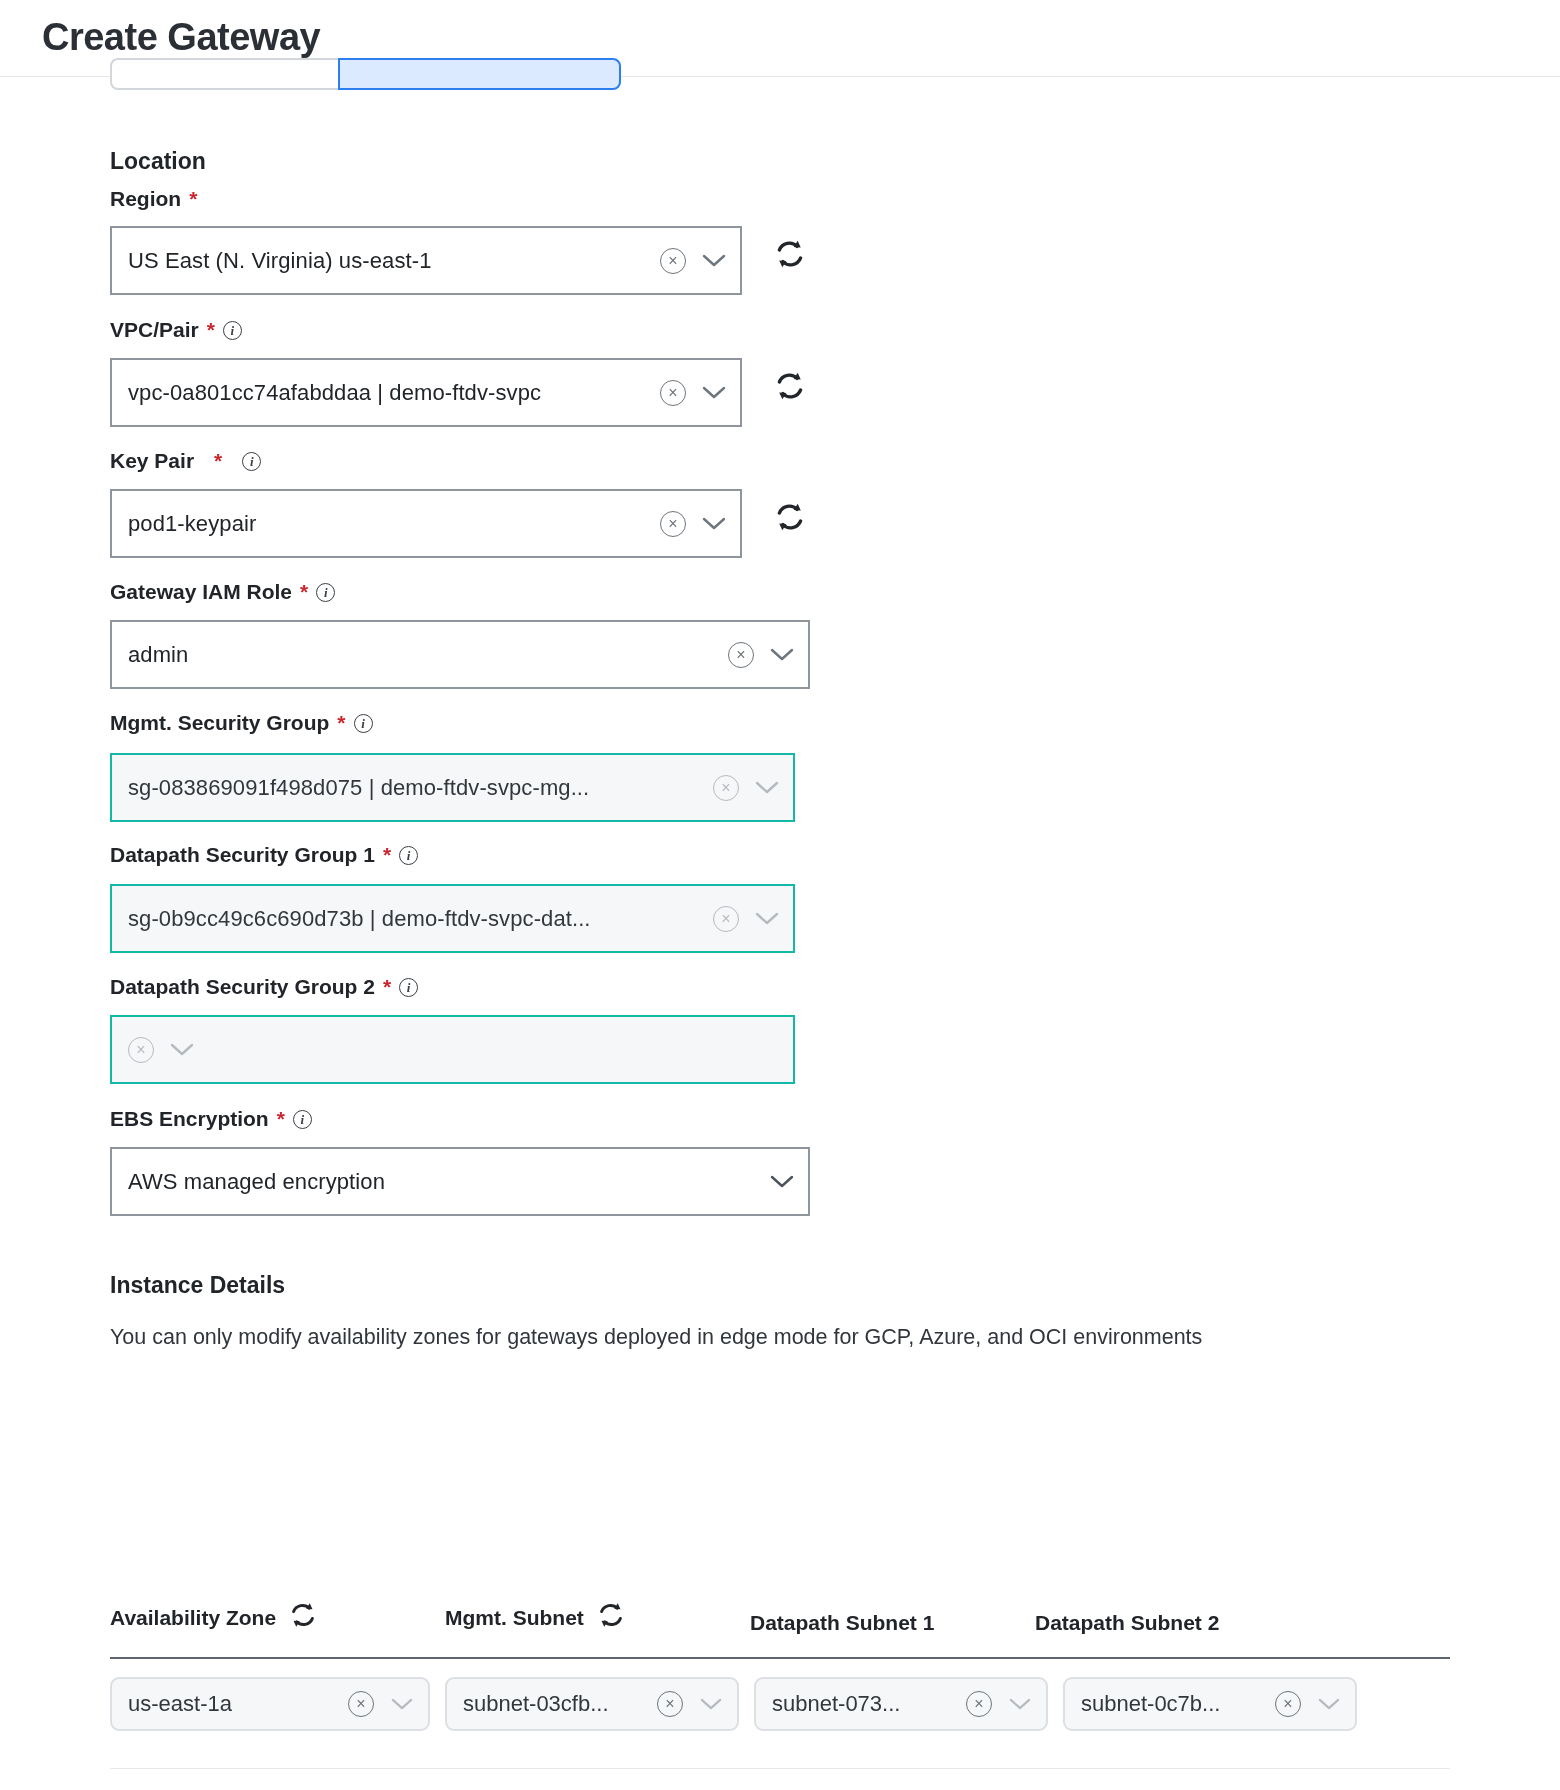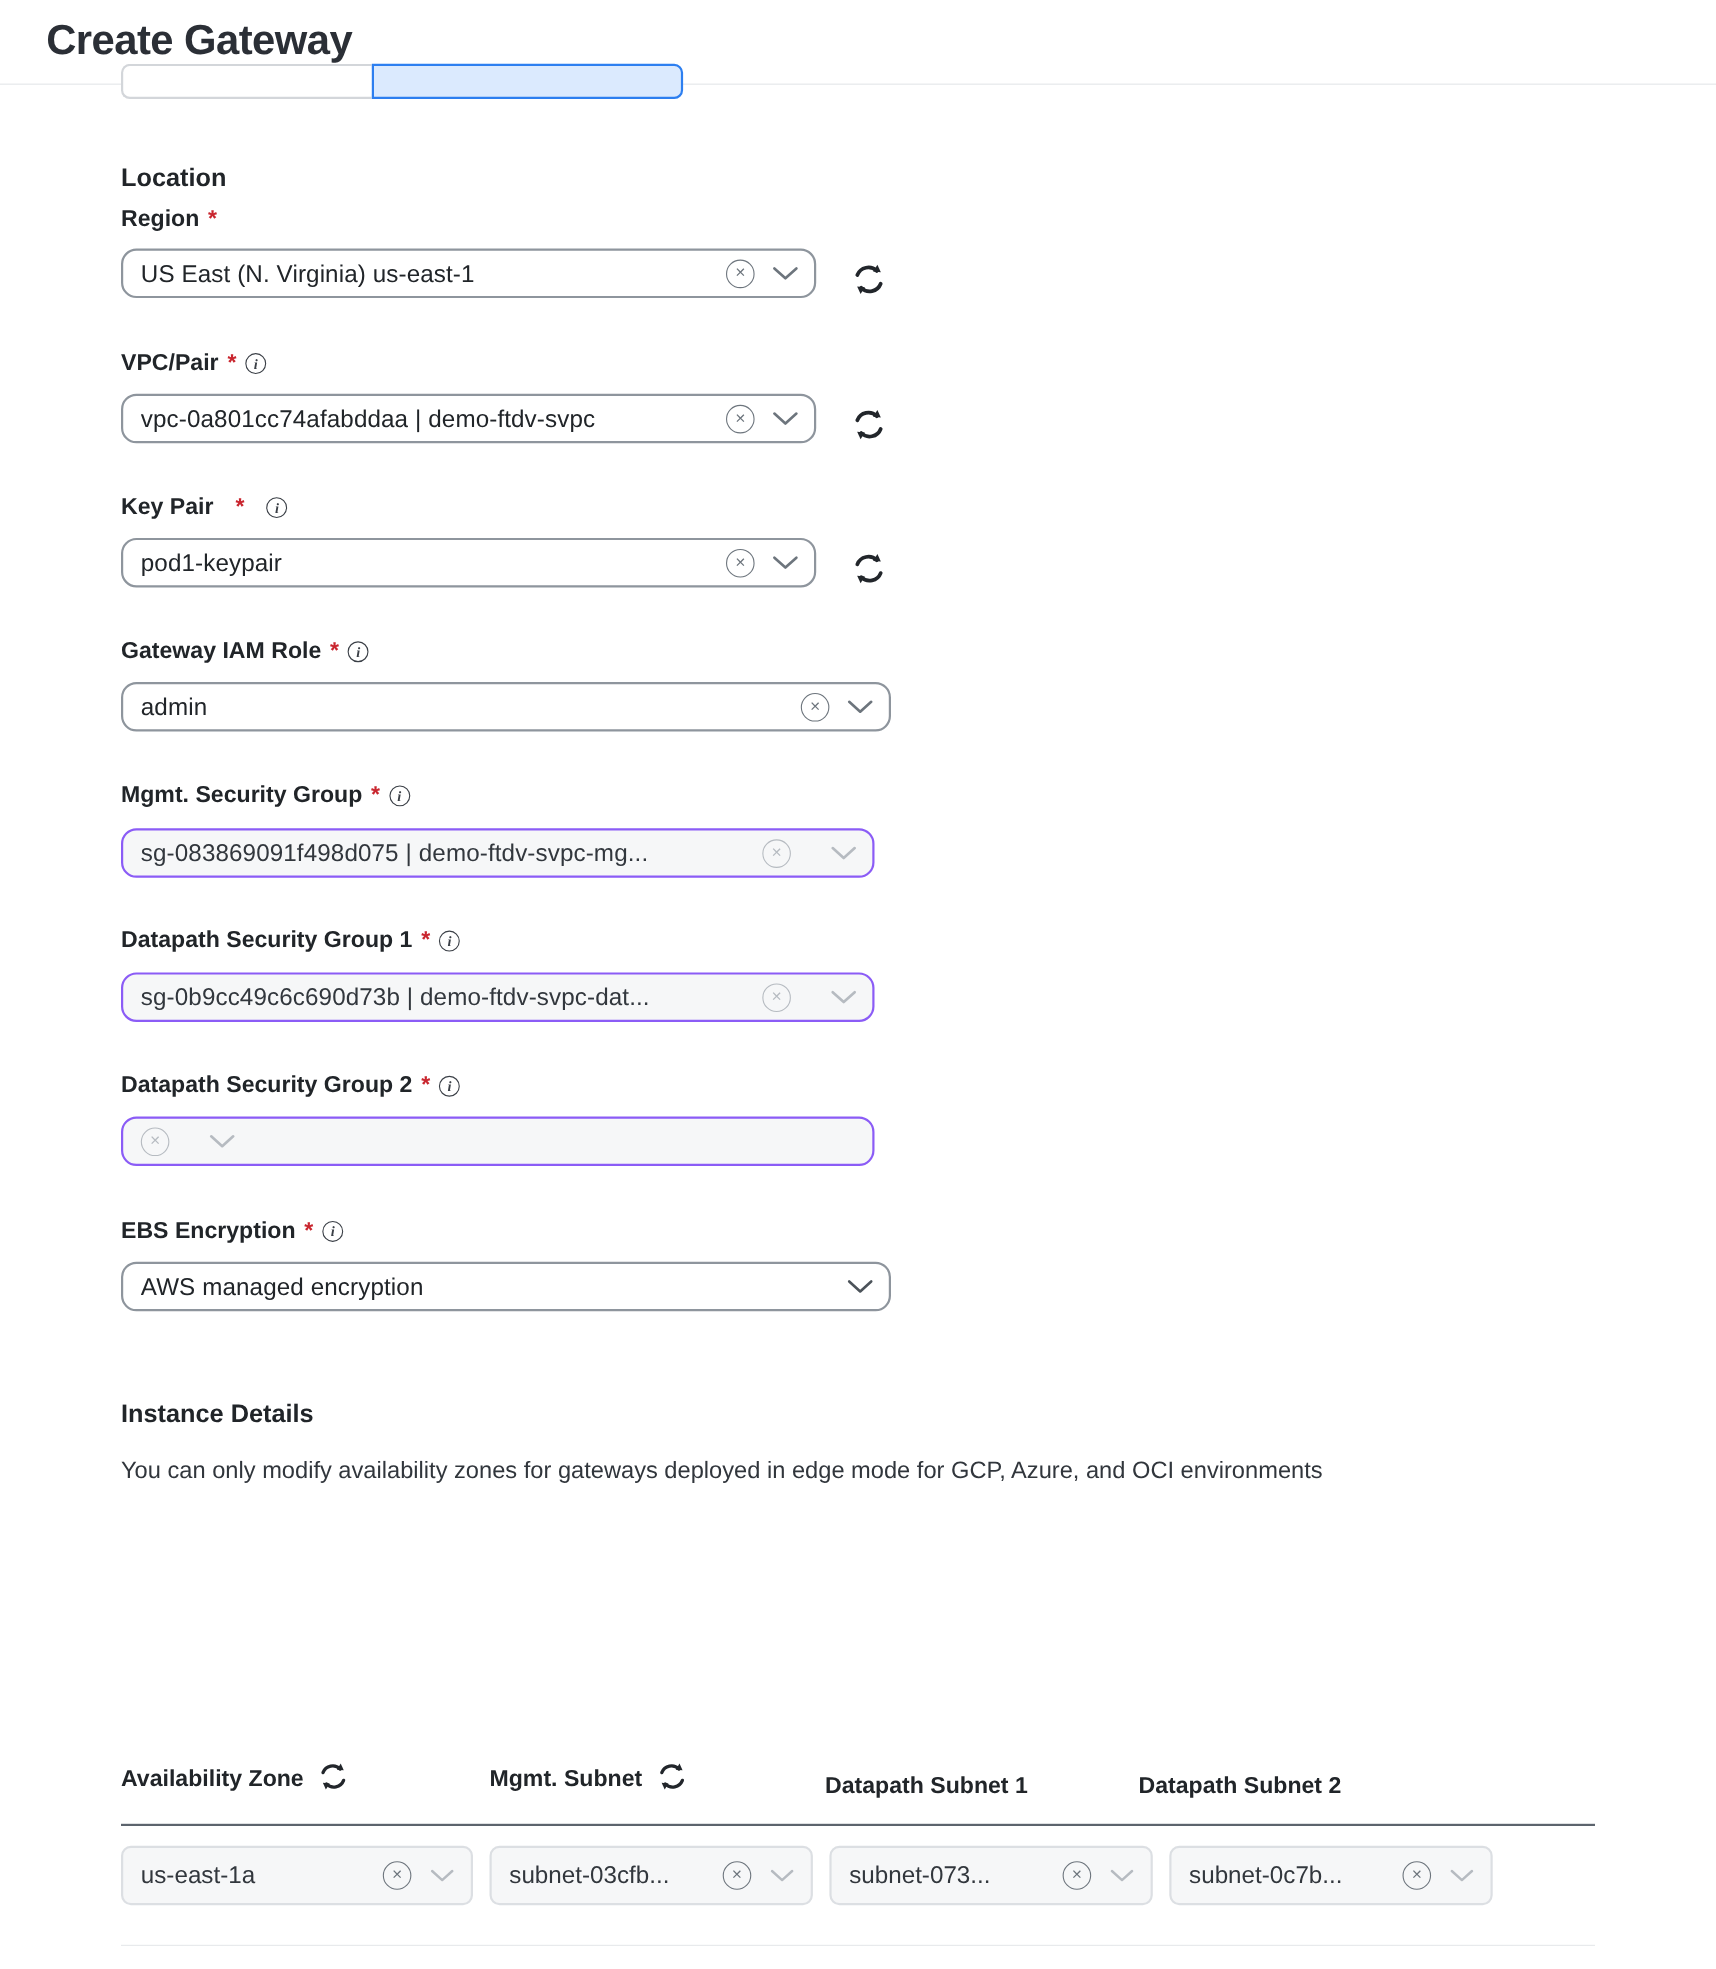--- a/index.html
+++ b/index.html
@@ -47,25 +47,25 @@
   .req { color: #c9262f; font-weight: bold; font-size: 21px; }
   .info-icon {
     display: inline-flex; width: 19px; height: 19px; border-radius: 50%;
     border: 1.8px solid #3a3f46; align-items: center; justify-content: center;
     font-size: 13px; font-style: italic; font-weight: bold;
     font-family: "Liberation Serif", serif; color: #3a3f46; line-height: 1;
   }
 
   .select-box {
     position: absolute; display: flex; align-items: center;
-    border: 2px solid #8e959d; border-radius: 14px; background: #ffffff;
-    height: 45px; padding: 0 0 0 16px;
+    border: 2px solid #8e959d; border-radius: 0; background: #ffffff;
+    height: 69px; padding: 0 0 0 16px;
   }
   .select-box.disabled {
-    border: 2px solid #8b5cf6; background: #f6f7f8; gap: 20px;
+    border: 2px solid #14b8a6; background: #f6f7f8;
   }
   .select-value {
     flex: 1; font-size: 22px; color: #212529; white-space: nowrap;
     overflow: hidden; text-overflow: ellipsis; letter-spacing: 0.1px;
   }
   .select-box.disabled .select-value { color: #32373d; }
   .clear-icon {
     width: 26px; height: 26px; border-radius: 50%; border: 1.8px solid #6d757d;
     display: flex; align-items: center; justify-content: center;
     font-size: 16px; color: #6d757d; line-height: 1; flex: none; margin-right: 10px;

